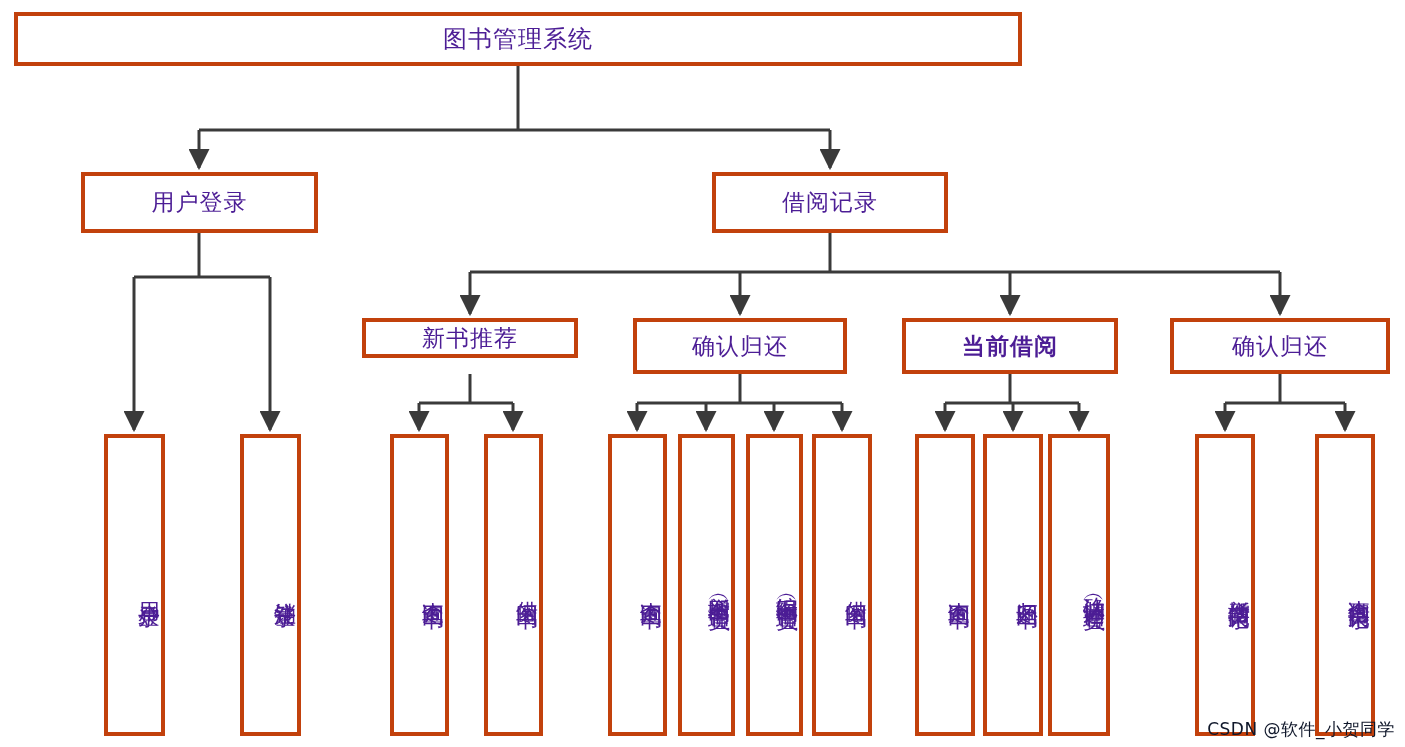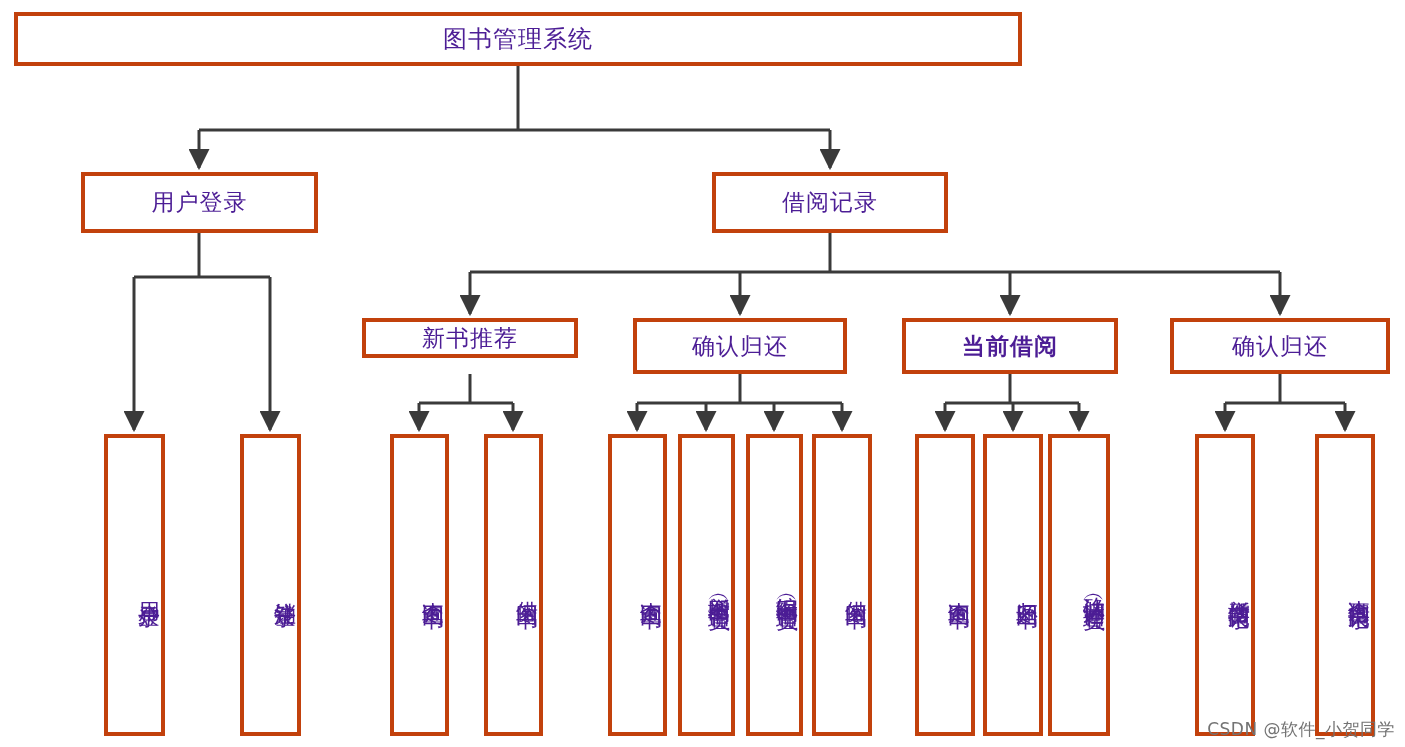--- a/index.html
+++ b/index.html
@@ -63,21 +63,21 @@
   }
   .node.root {
     font-size: 24px;
   }
   #watermark {
     position: absolute;
     z-index: 5;
     right: 10px;
     bottom: 6px;
     font-size: 17px;
-    color: #737373;
+    color: #0f172a;
     letter-spacing: 0.5px;
     white-space: nowrap;
   }
 </style>
 </head>
 <body>
 
 <div id="canvas">
 
   <svg id="edges" viewBox="0 0 1405 747" xmlns="http://www.w3.org/2000/svg">

